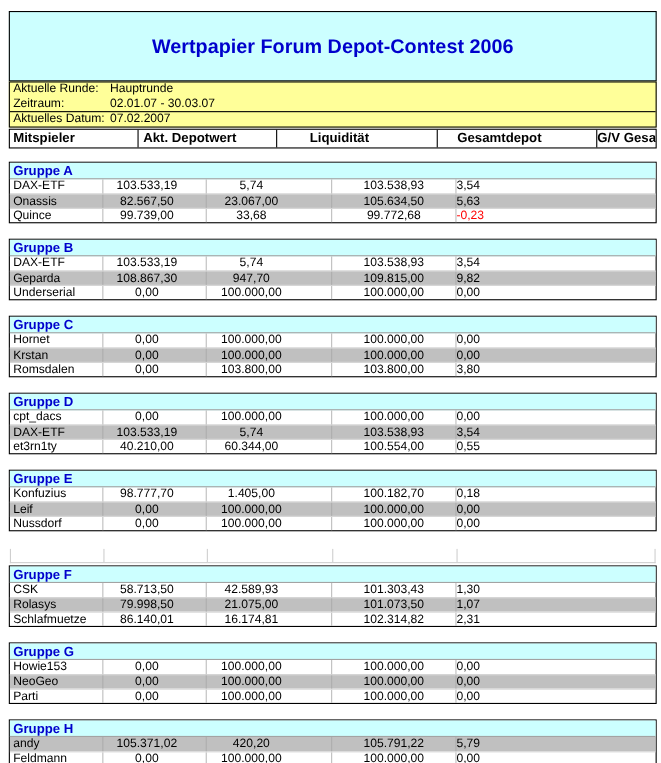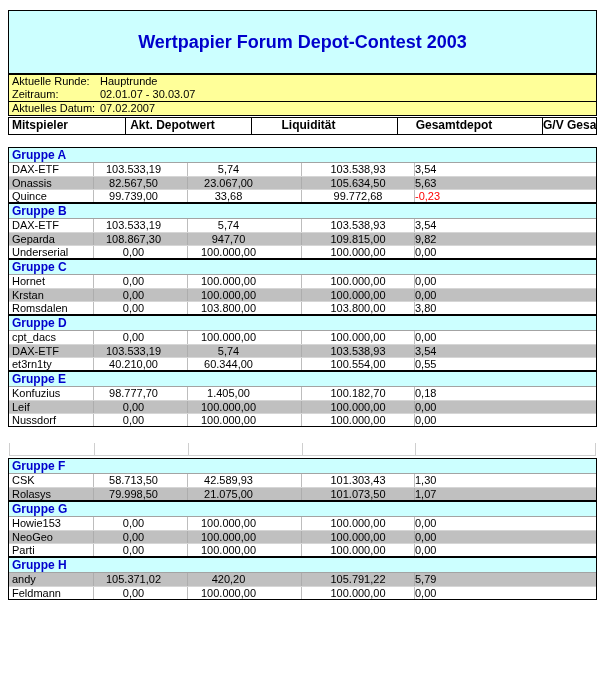--- a/index.html
+++ b/index.html
@@ -55,20 +55,21 @@
   .c0 { width: 84px; flex: none; text-align: left; padding-left: 3px; }
   .c1 { width: 94px; flex: none; text-align: center; padding-right: 14px; }
   .c2 { width: 114px; flex: none; text-align: center; padding-right: 32px; }
   .c3 { width: 113px; flex: none; text-align: center; }
   .c4 { flex: 1; text-align: left; padding-right: 70px; }
 
   
   .group-box {
     width: 587px;
     border: 1px solid #000;
+    margin-bottom: 14px;
     background: #fff;
   }
   .group-box.no-gap { margin-bottom: 16px; }
   .group-header {
     height: 15px; line-height: 14px;
     box-sizing: border-box;
     background: #CCFFFF;
     color: #0000CC; font-weight: bold; font-size: 12px;
     padding-left: 3px;
     border-bottom: 1px solid #A3A3A3;
@@ -91,21 +92,21 @@
   }
   .empty-row .cell { border-left: 1px solid #CFCFCF; height: 100%; }
   .empty-row .cell:first-child { border-left: none; }
 </style>
 </head>
 <body>
 
 <div class="page">
 
   <div class="title-box">
-    <span>Wertpapier Forum Depot-Contest 2003</span>
+    <span>Wertpapier Forum Depot-Contest 2006</span>
   </div>
 
   <div class="info-box">
     <div class="info-section">
       <div class="info-row">
         <span class="info-label">Aktuelle Runde:</span>
         <span class="info-value">Hauptrunde</span>
       </div>
       <div class="info-row">
         <span class="info-label">Zeitraum:</span>
@@ -265,20 +266,27 @@
           <div class="cell c3">101.303,43</div>
           <div class="cell c4">1,30</div>
         </div>
         <div class="grow alt">
           <div class="cell c0">Rolasys</div>
           <div class="cell c1">79.998,50</div>
           <div class="cell c2">21.075,00</div>
           <div class="cell c3">101.073,50</div>
           <div class="cell c4">1,07</div>
         </div>
+        <div class="grow">
+          <div class="cell c0">Schlafmuetze</div>
+          <div class="cell c1">86.140,01</div>
+          <div class="cell c2">16.174,81</div>
+          <div class="cell c3">102.314,82</div>
+          <div class="cell c4">2,31</div>
+        </div>
       </div>
       <div class="group-box">
         <div class="group-header">Gruppe G</div>
         <div class="grow">
           <div class="cell c0">Howie153</div>
           <div class="cell c1">0,00</div>
           <div class="cell c2">100.000,00</div>
           <div class="cell c3">100.000,00</div>
           <div class="cell c4">0,00</div>
         </div>

